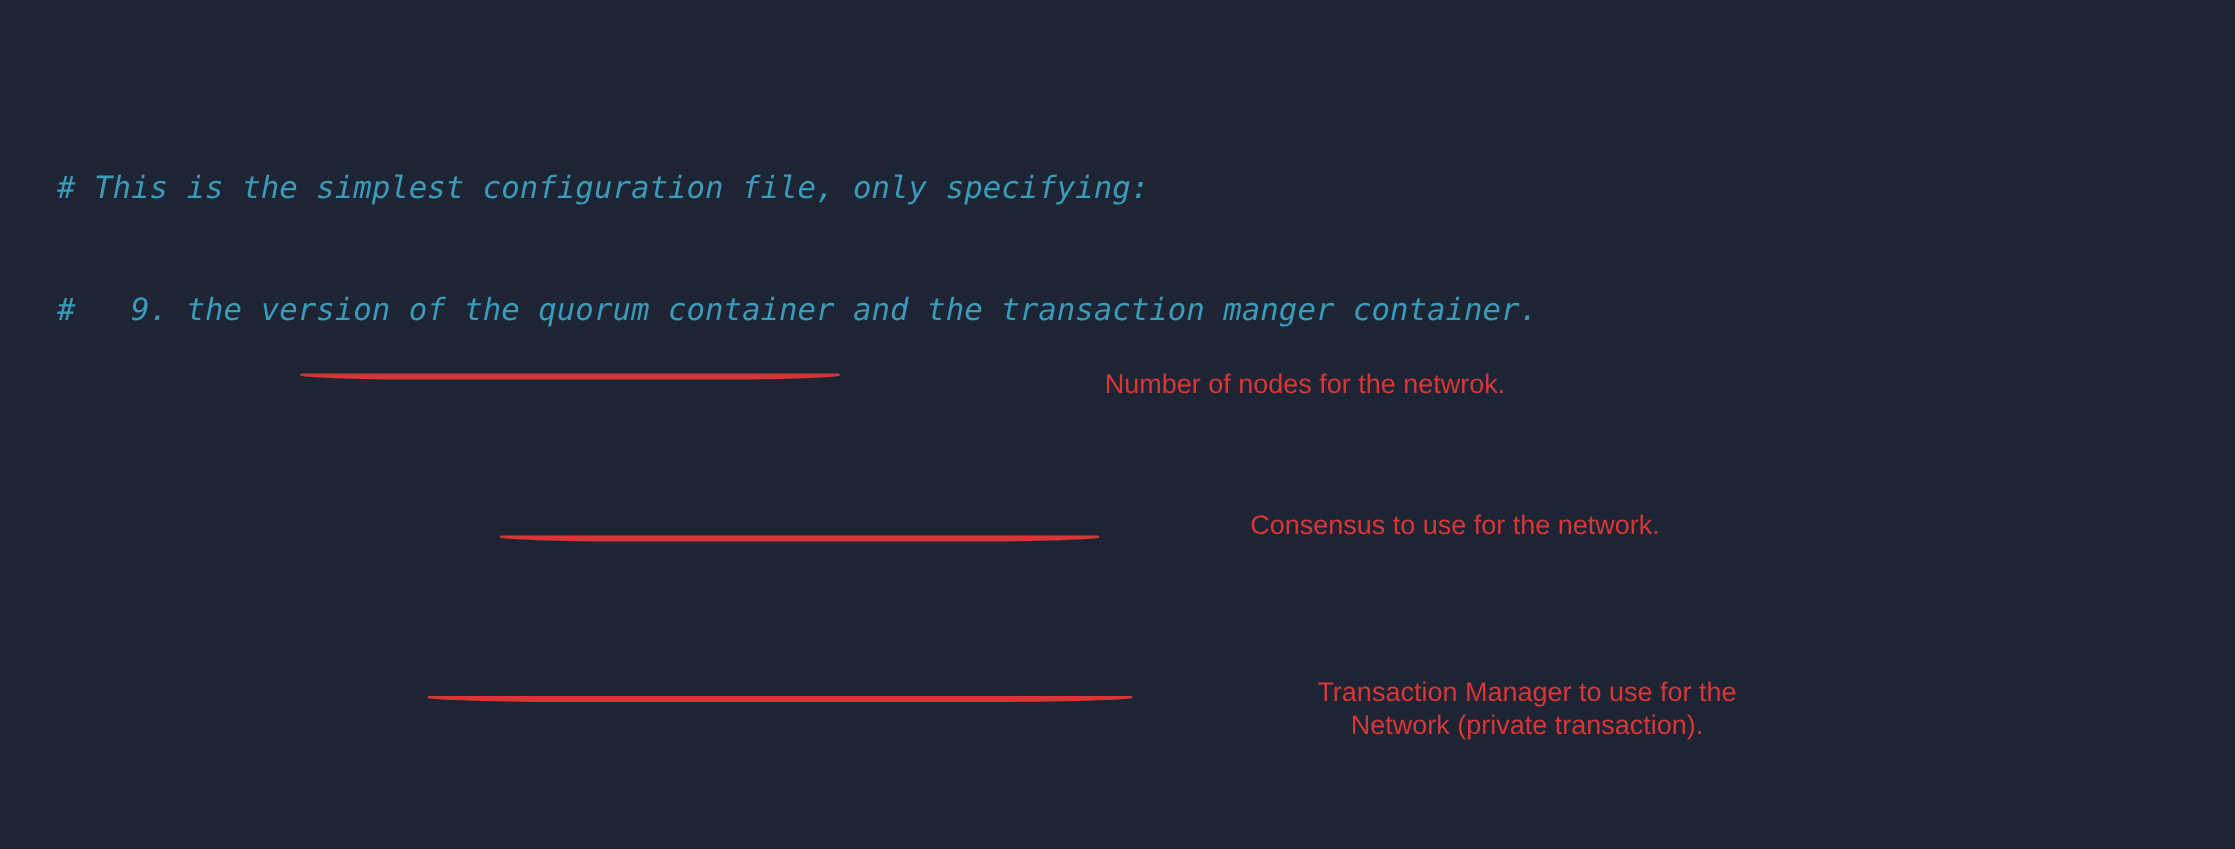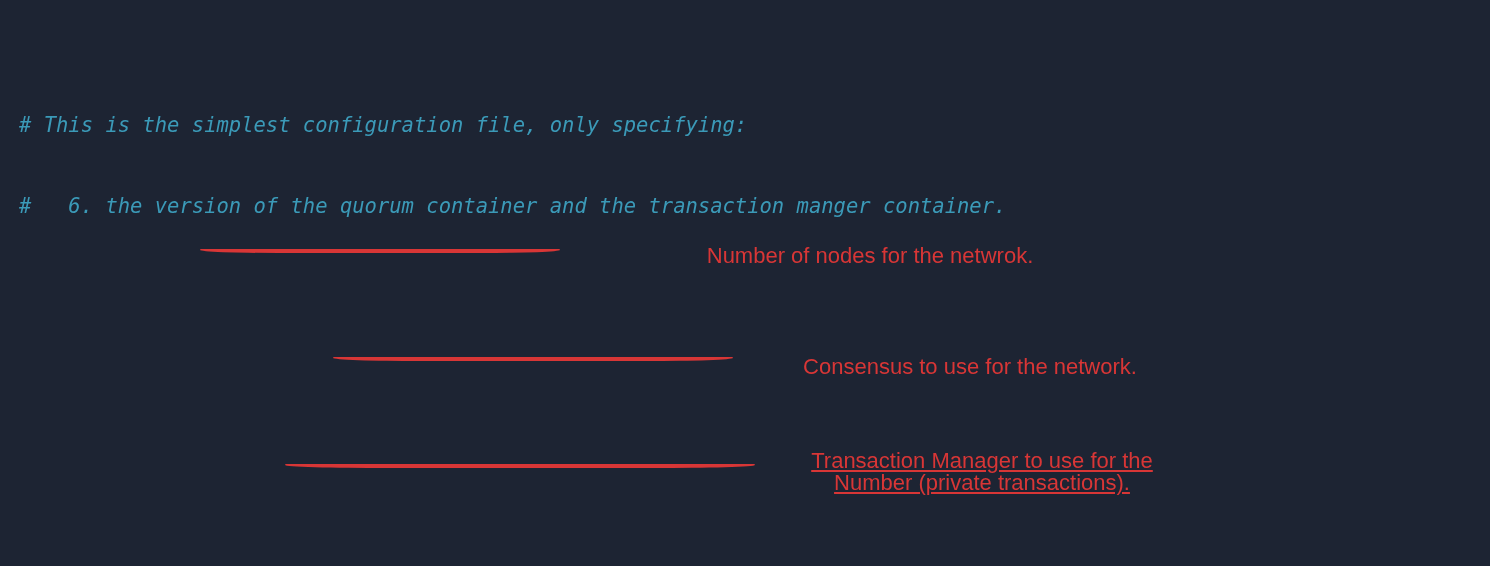--- a/index.html
+++ b/index.html
@@ -16,55 +16,55 @@
   .editor {
     position: relative;
     width: 1490px;
     height: 566px;
     background: #1d2433;
     color: #b1b8ce;
     white-space: pre;
     padding: 4px 0 0 0;
   }
   .line {
-    padding-left: 19px;
+    padding-left: 38px;
     white-space: pre;
   }
   .comment  { color: #3b9ab8; font-style: italic; }
 
   
   .annotation-layer {
     position: absolute;
     inset: 0;
     pointer-events: none;
   }
   .anno-line {
     position: absolute;
     height: 4px;
     background: #d83636;
     border-radius: 3px 3px 60% 60% / 3px 3px 8px 8px;
   }
   .anno-text {
     position: absolute;
     color: #d83636;
     font-family: -apple-system, "Segoe UI", Arial, sans-serif;
-    font-size: 22px;
+    font-size: 18px;
     line-height: 22px;
     text-align: center;
     font-weight: 400;
   }
 </style>
 </head>
 <body>
 
 <div class="editor">
 
   
   <div class="line"><span class="comment"># This is the simplest configuration file, only specifying:</span></div>
-  <div class="line"><span class="comment">#   6. the version of the quorum container and the transaction manger container.</span></div>
+  <div class="line"><span class="comment">#   9. the version of the quorum container and the transaction manger container.</span></div>
   <div class="line"> </div>
   
   
   
   
   
   
   
   
   
@@ -73,18 +73,18 @@
   
   
   
 
   
   <div class="annotation-layer">
     <div class="anno-line" style="left:200px; top:249px; width:360px;"></div>
     <div class="anno-text" style="left:670px; top:245px; width:400px;">Number of nodes for the netwrok.</div>
 
     <div class="anno-line" style="left:333px; top:357px; width:400px;"></div>
-    <div class="anno-text" style="left:770px; top:356px; width:400px;">Consensus to use for the network.</div>
+    <div class="anno-text" style="left:770px; top:339px; width:400px;">Consensus to use for the network.</div>
 
     <div class="anno-line" style="left:285px; top:464px; width:470px;"></div>
-    <div class="anno-text" style="left:782px; top:450px; width:400px;text-decoration:underline;"><span>Transaction Manager to use for the</span><br><span>Number (private transactions).</span></div>
+    <div class="anno-text" style="left:818px; top:450px; width:400px;"><span>Transaction Manager to use for the</span><br><span>Network (private transaction).</span></div>
   </div>
 </div>
 
 </body></html>

